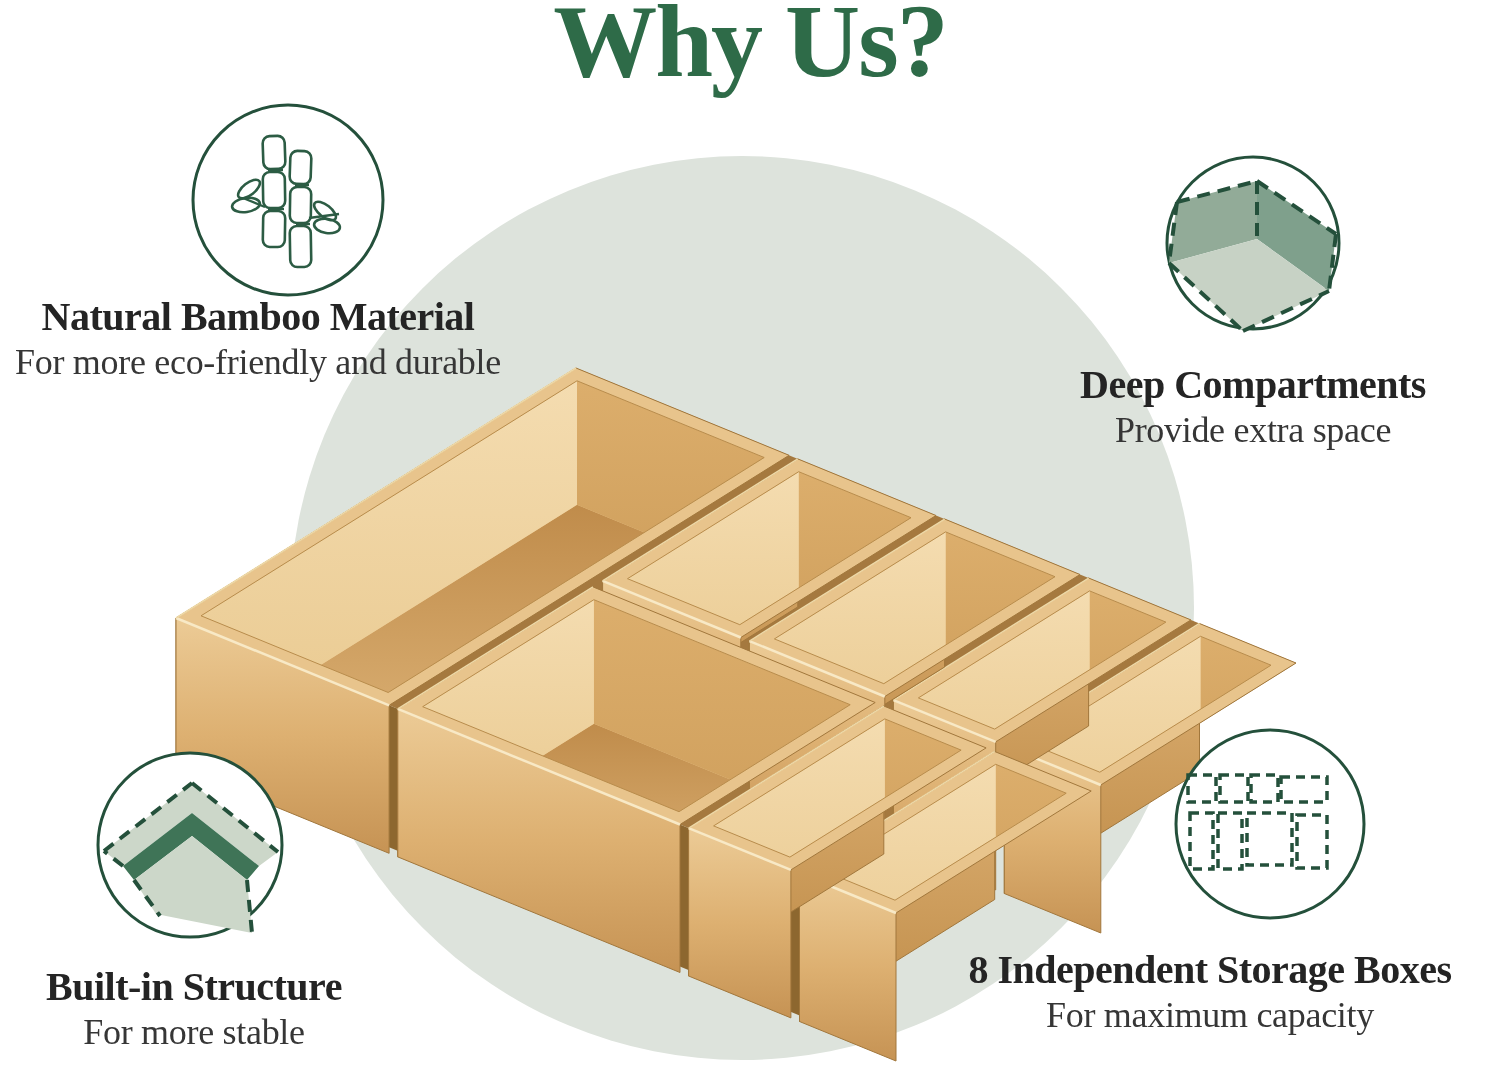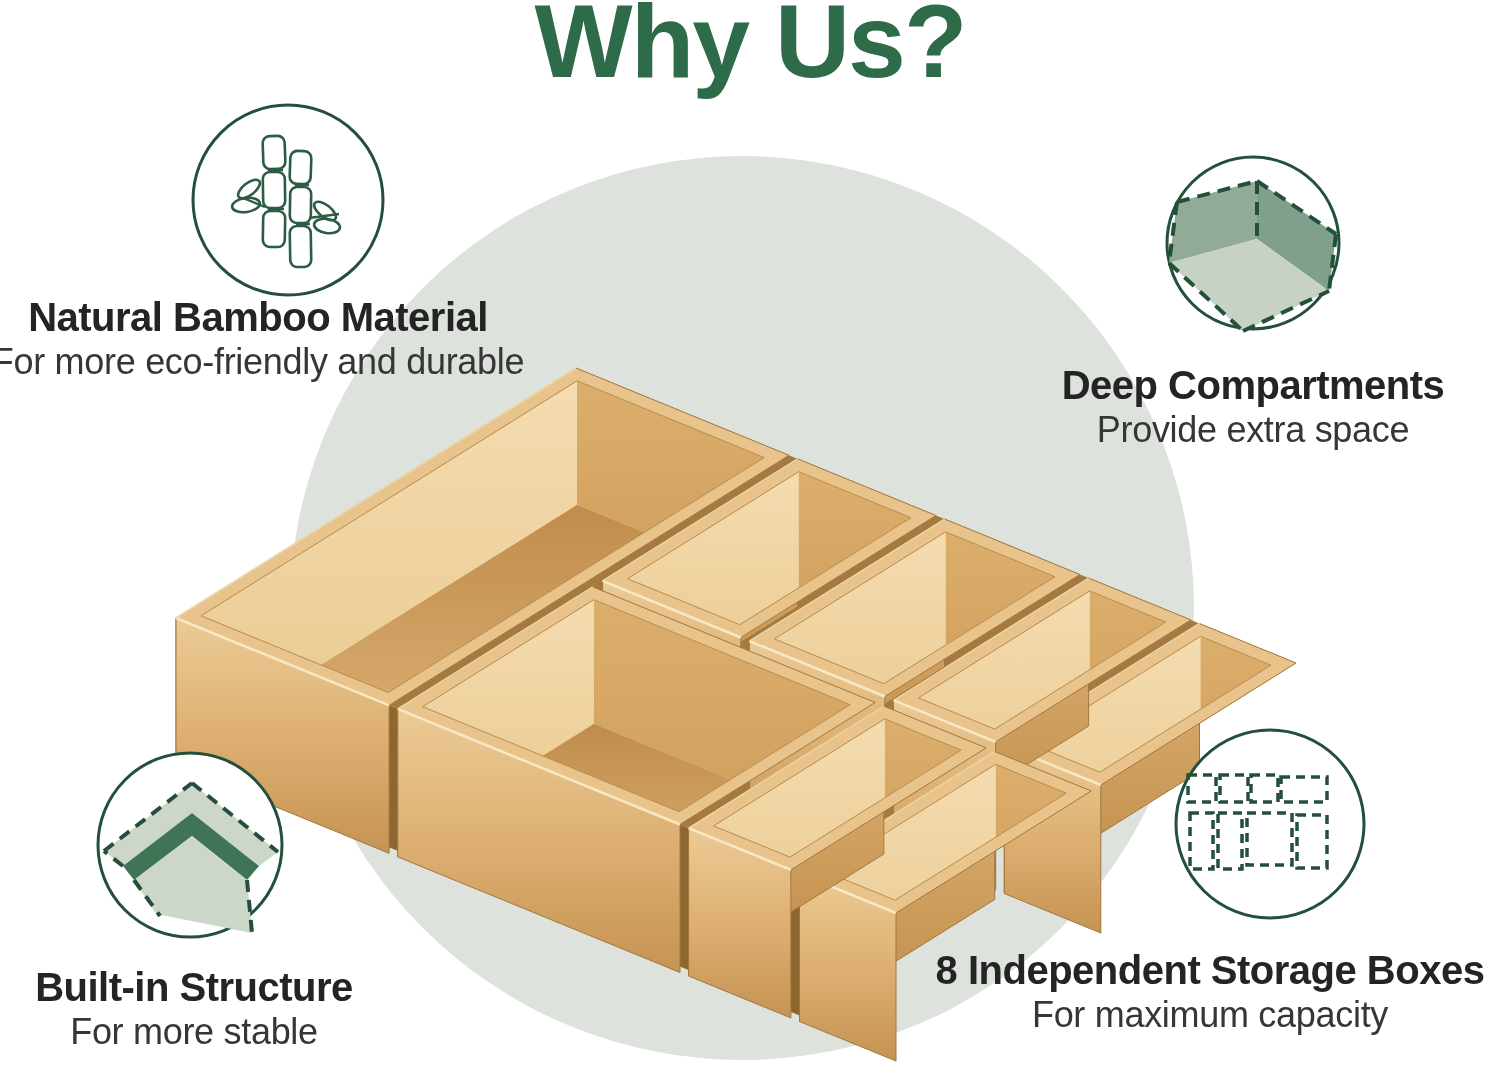--- a/index.html
+++ b/index.html
@@ -1,17 +1,17 @@
 <!DOCTYPE html>
 <html><head>
 <meta charset="utf-8">
 <style>
   html,body{margin:0;padding:0;background:#ffffff;}
   .canvas{position:relative;width:1500px;height:1078px;overflow:hidden;background:#ffffff;
-          font-family:Liberation Sans, sans-serif;}
+          font-family:Liberation Serif, serif;}
   #scene{position:absolute;left:0;top:0;width:1500px;height:1078px;}
   .title{position:absolute;left:0;right:0;top:-16px;margin:0;text-align:center;
          font-size:104px;font-weight:700;letter-spacing:-2px;line-height:114px;color:#2e6b48;}
   .feature{position:absolute;text-align:center;}
   .fh{font-size:40px;font-weight:700;letter-spacing:-0.5px;line-height:46px;color:#242424;}
   .fs{font-size:36px;font-weight:400;letter-spacing:-0.3px;line-height:44px;color:#363636;}
   .f1{left:-92px;top:294px;width:700px;}
   .f2{left:953px;top:362px;width:600px;}
   .f3{left:-106px;top:964px;width:600px;}
   .f4{left:880px;top:947px;width:660px;}

